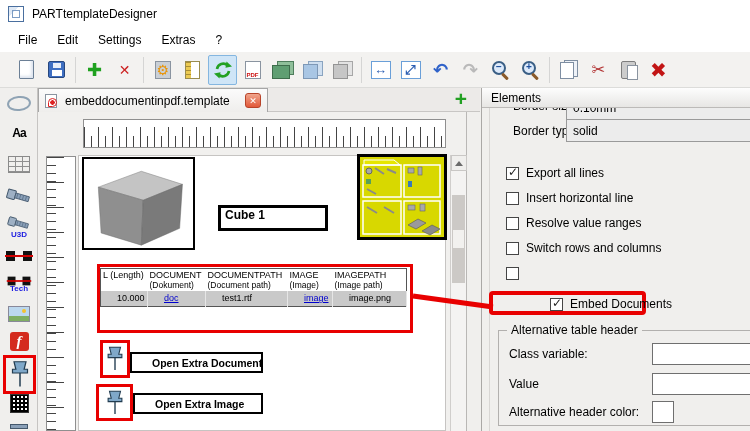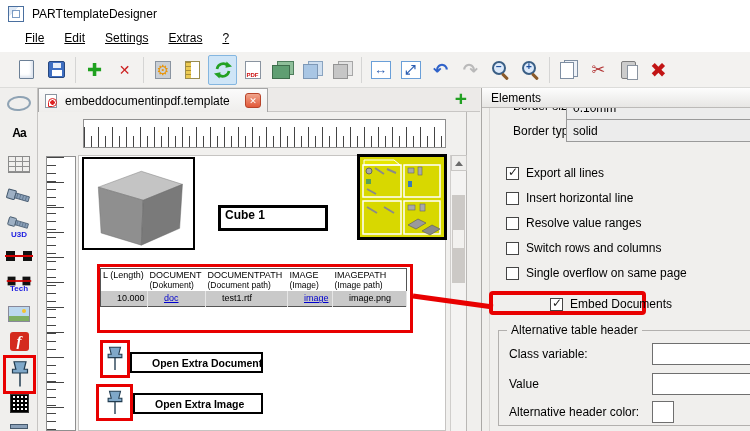--- a/index.html
+++ b/index.html
@@ -6,21 +6,21 @@
   html,body { width:750px; height:431px; overflow:hidden; }
   body { position:relative; font-family:"Liberation Sans","DejaVu Sans",sans-serif; font-size:12px; color:#000; background:#f0efed; }
 
   
   .titlebar { position:absolute; left:0; top:0; width:750px; height:28px; background:#fff; display:flex; align-items:center; padding-left:8px; }
   .app-ico { width:16px; height:16px; border:1px solid #4a6f9f; background:linear-gradient(135deg,#dfe9f5 0 7px,#fff 7px); position:relative; }
   .app-ico::after { content:""; position:absolute; left:3px; top:3px; right:3px; bottom:3px; border:1px solid #7c9cc4; }
   .titlebar .t { margin-left:8px; font-size:12px; }
 
   
-  .menubar { position:absolute; left:0; top:28px; width:750px; height:24px; background:#fff; display:flex; align-items:flex-start; padding-left:15px;text-decoration:underline; }
+  .menubar { position:absolute; left:0; top:28px; width:750px; height:24px; background:#fff; display:flex; align-items:center; padding-left:8px; }
   .mi { padding:3px 10px; cursor:default; }
 
   
   .toolbar { position:absolute; left:0; top:52px; width:750px; height:36px; background:#f3f2f0; border-bottom:1px solid #dcdcda; display:flex; align-items:center; padding-left:12px; gap:1px; }
   .grip { position:absolute; left:3px; top:58px; width:4px; height:24px; background-image:repeating-linear-gradient(to bottom,#b9b9b9 0 2px,transparent 2px 5px); }
   .tbtn { width:29px; height:30px; display:flex; align-items:center; justify-content:center; position:relative; border:1px solid transparent; }
   .tbtn.sel { background:#cfe5f7; border:1px solid #84b6e0; border-radius:2px; }
   .sep { width:1px; height:26px; background:#d5d5d4; margin:0 3px; }
   .ic-page { width:15px; height:19px; background:#fff; border:1px solid #6b7f95; border-radius:1px; box-shadow:inset -2px -2px 3px #dde4ee; }
   .ic-floppy { width:17px; height:17px; background:#3f6fc2; border:1px solid #27477e; border-radius:2px; position:relative; }
@@ -437,21 +437,20 @@
   <div class="opt" style="top:127px;">
     <span class="cb"></span>
     <span>Resolve value ranges</span>
   </div>
   <div class="opt" style="top:152px;">
     <span class="cb"></span>
     <span>Switch rows and columns</span>
   </div>
   <div class="opt" style="top:177px;">
     <span class="cb"></span>
-    <span>Single overflow on same page</span>
   </div>
 
   <div class="embed-annot"></div>
   <div class="opt" style="top:208px; z-index:26;padding-left:44px;">
     <span class="cb checked"></span>
     <span>Embed Documents</span>
   </div>
 
   <div class="grpbox">
     <span class="legend">Alternative table header</span>

